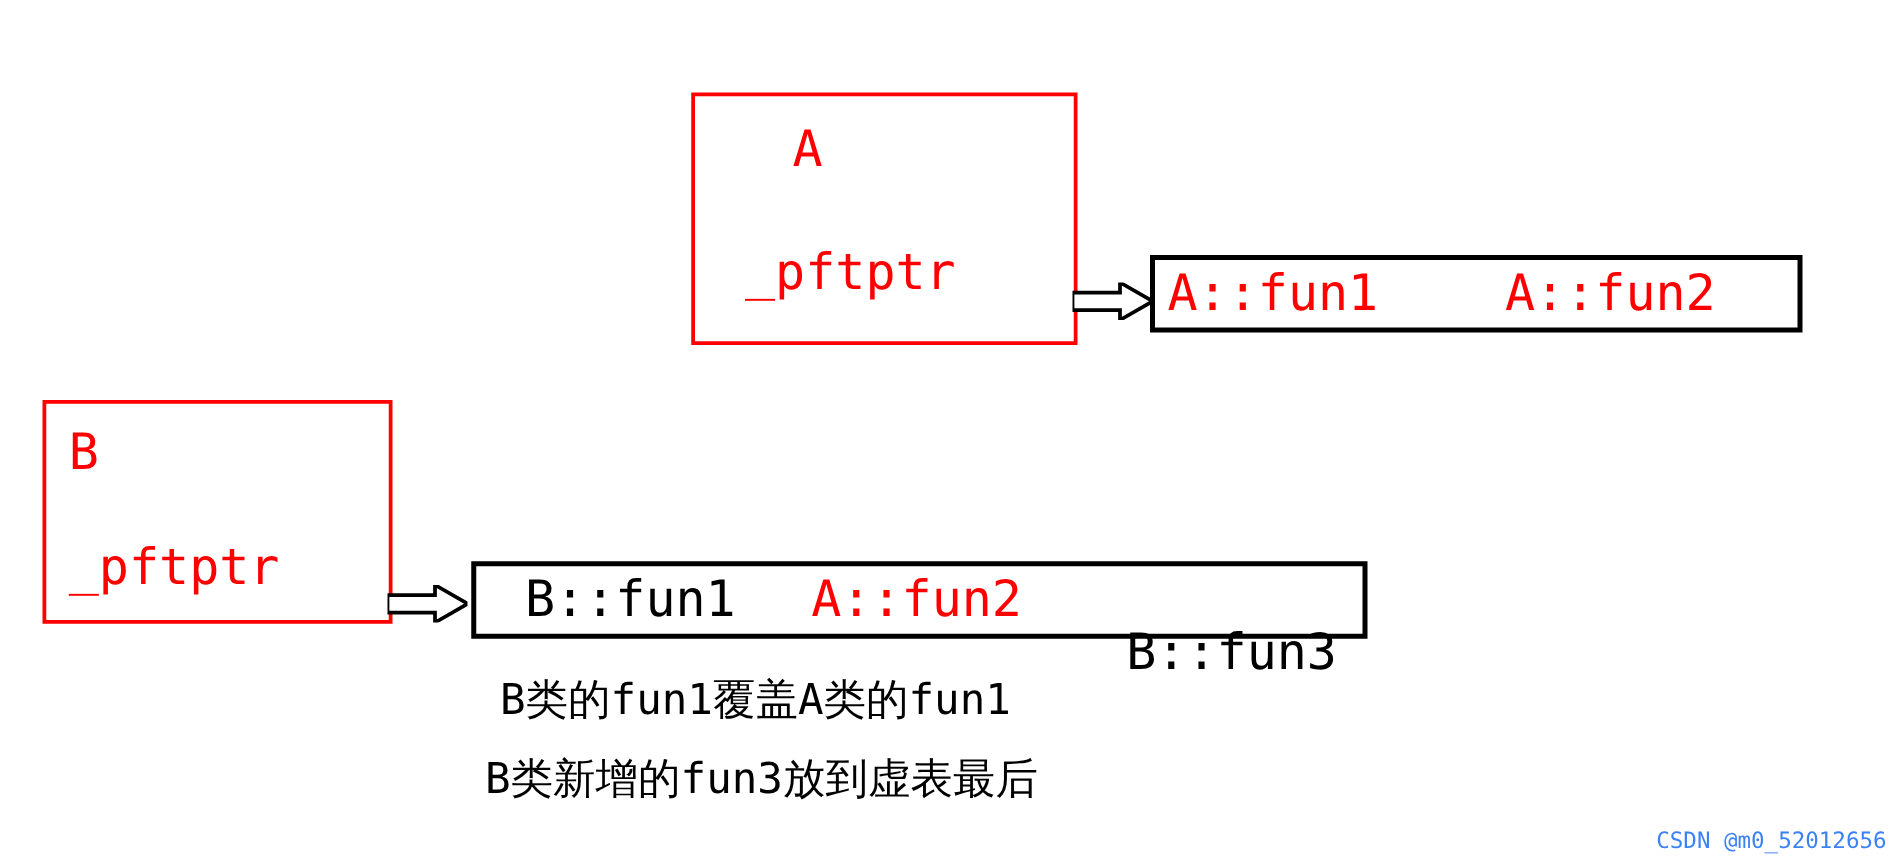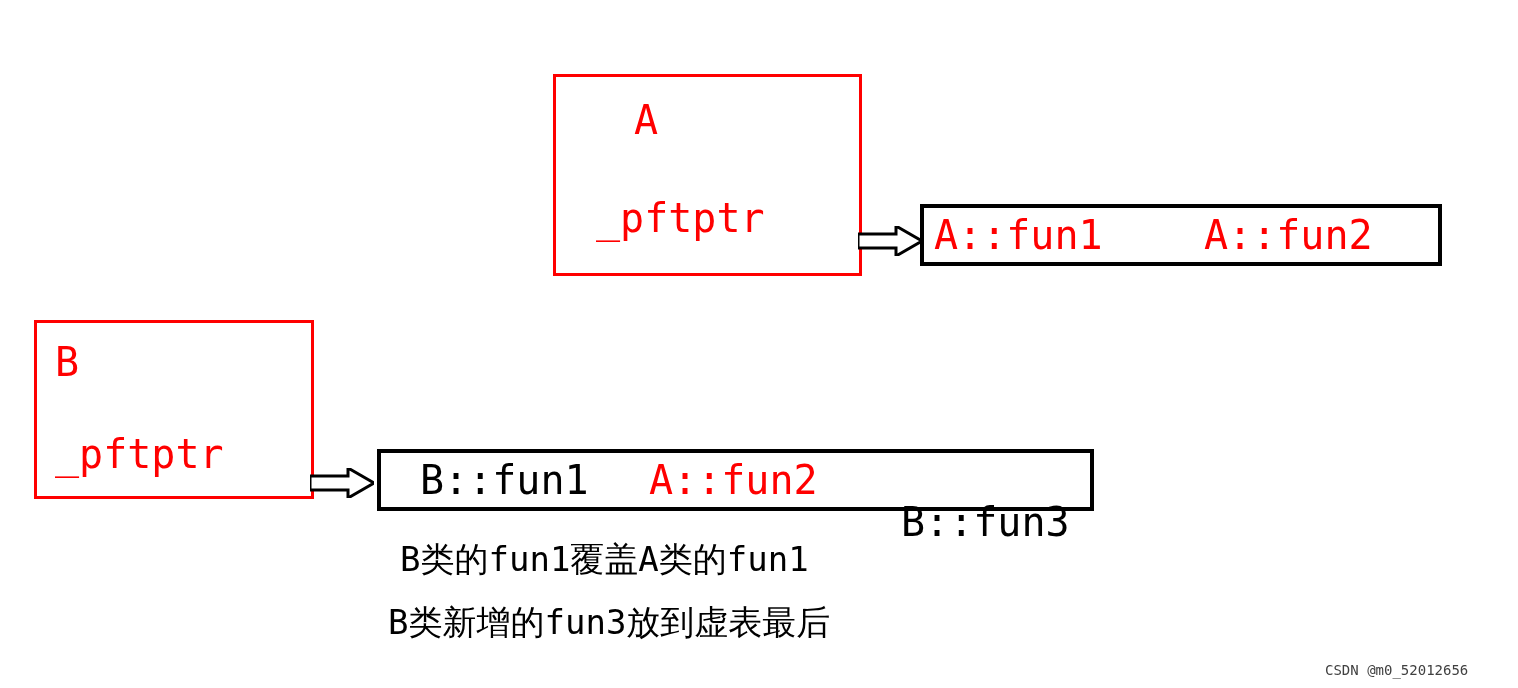--- a/index.html
+++ b/index.html
@@ -46,22 +46,22 @@
     width: 64px;
     height: 30px;
   }
   .arrow svg {
     width: 100%;
     height: 100%;
     display: block;
   }
   .watermark {
     position: absolute;
-    font-size: 14px;
-    color: #404040;
+    font-size: 18px;
+    color: #3b82f6;
   }
 </style>
 </head>
 <body>
 
 <div class="box red-border" style="left:553px; top:74px; width:309px; height:202px;">
   <span class="label big red-text" style="left:78px; top:20px;">A</span>
   <span class="label big red-text" style="left:40px; top:118px;">_pftptr</span>
 </div>
 

